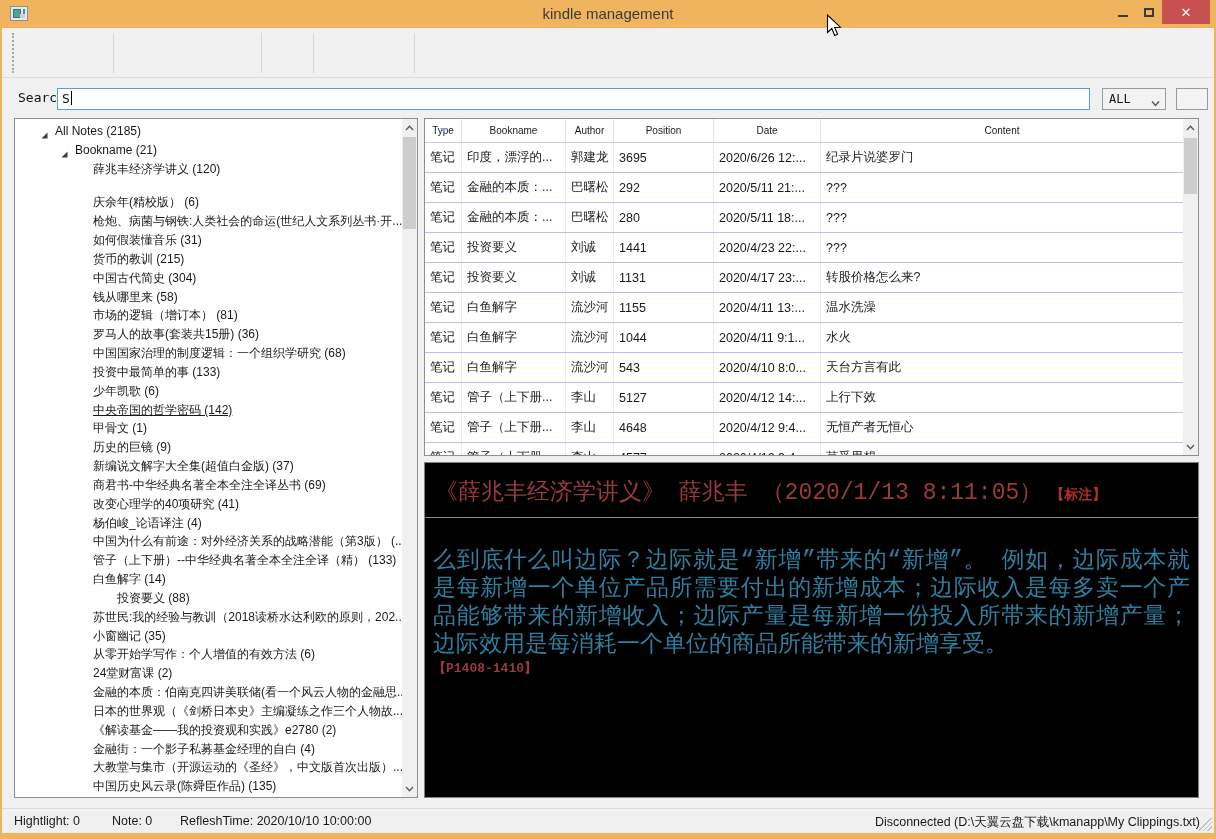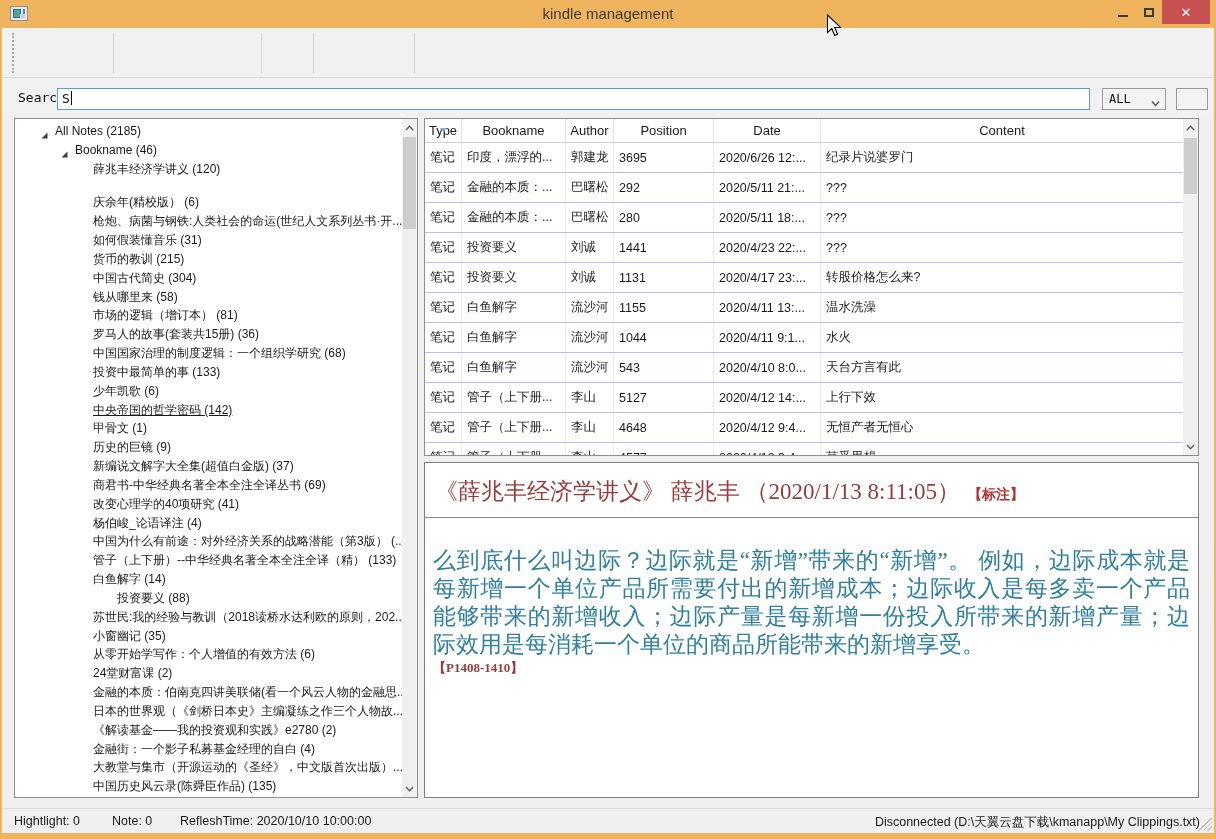--- a/index.html
+++ b/index.html
@@ -43,28 +43,28 @@
   .tree-arrow { position:absolute; top:5px; }
   .scrollbar { position:absolute; right:0; top:0; width:15px; height:100%; background:#f0f0f0; }
   .sb-btn { position:absolute; left:0; width:15px; height:17px; display:flex; align-items:center; justify-content:center; }
   .sb-up { top:0; } .sb-down { bottom:0; }
   .sb-thumb { position:absolute; left:1px; width:13px; background:#cdcdcd; }
 
   
   .table-panel { position:absolute; left:424px; top:118px; width:775px; height:338px; background:#fff; border:1px solid #8f8f8f; overflow:hidden; }
   .table-inner { position:absolute; left:0; top:0; width:758px; height:100%; overflow:hidden; }
   .table-header { display:flex; height:24px; border-bottom:1px solid #cfcfcf; position:relative; background:#fff; }
-  .th { font-size:13px; color:#1a1a1a; display:flex; align-items:center; justify-content:center; border-right:1px solid #e3e3e3;text-align:center; }
+  .th { font-size:10px; color:#1a1a1a; display:flex; align-items:center; justify-content:center; border-right:1px solid #e3e3e3;text-align:center; }
   .filter-tri { position:absolute; left:14px; top:0; }
   .trow { display:flex; height:30px; border-bottom:1px solid #c4b5fd; }
   .cell { font-size:12.5px; color:#1a1a1a; display:flex; align-items:center; padding-left:5px; border-right:1px solid #eaeaea; white-space:nowrap; overflow:hidden; }
   .c0 { width:37px; } .c1 { width:104px; } .c2 { width:48px; } .c3 { width:100px; } .c4 { width:107px; } .c5 { flex:1; border-right:none; }
 
   
-  .detail-panel { position:absolute; left:424px; top:462px; width:775px; height:336px; background:#ffffff; border:1px solid #7f7f7f; font-family:Liberation Serif, serif; overflow:hidden; }
+  .detail-panel { position:absolute; left:424px; top:462px; width:775px; height:336px; background:#000000; border:1px solid #7f7f7f; font-family:Liberation Mono, monospace; overflow:hidden; }
   .detail-title { position:absolute; left:10px; top:13px; font-size:23px; color:#9a3b3b; white-space:nowrap; }
   .detail-tag { font-size:14px; color:#b22f2f; font-weight:bold; margin-left:8px; }
   .detail-divider { position:absolute; left:0; top:54px; width:100%; height:1px; background:#8a8a8a; }
   .detail-body { position:absolute; left:8px; top:84px; width:757px; font-size:23px; line-height:28px; color:#2f7f9f; text-align:justify; }
   .detail-pageref { position:absolute; left:8px; top:196px; font-size:13px; font-weight:bold; color:#9a3b3b; }
 
   
   .statusbar { position:absolute; left:2px; top:808px; width:1212px; height:25px; background:#f0f0f0; border-top:1px solid #dadada; font-size:12.5px; color:#1a1a1a; }
   .sb-text { position:absolute; top:5px; white-space:nowrap; }
   .st-highlight { left:12px; } .st-note { left:110px; } .st-reflesh { left:178px; }
@@ -119,21 +119,21 @@
     <div class="blank-button"></div>
   </div>
 
   <div class="tree-panel">
     <div class="tree-list">
         <div class="tree-item" style="padding-left: 40px;"><span class="tree-arrow" style="left: 25px;"><svg width="9" height="9" viewBox="0 0 9 9">
               <path d="M7.5 1.5 L7.5 7.5 L1.5 7.5 Z" fill="#3c3c3c"></path>
             </svg></span><span>All Notes (2185)</span></div>
         <div class="tree-item" style="padding-left: 60px;"><span class="tree-arrow" style="left: 45px;"><svg width="9" height="9" viewBox="0 0 9 9">
               <path d="M7.5 1.5 L7.5 7.5 L1.5 7.5 Z" fill="#3c3c3c"></path>
-            </svg></span><span>Bookname (46)</span></div>
+            </svg></span><span>Bookname (21)</span></div>
         <div class="tree-item" style="padding-left: 78px;"><span>薛兆丰经济学讲义 (120)</span></div>
         <div class="tree-item" style="padding-left: 78px; margin-top: 15px;"><span>庆余年(精校版） (6)</span></div>
         <div class="tree-item" style="padding-left: 78px;"><span>枪炮、病菌与钢铁:人类社会的命运(世纪人文系列丛书·开...</span></div>
         <div class="tree-item" style="padding-left: 78px;"><span>如何假装懂音乐 (31)</span></div>
         <div class="tree-item" style="padding-left: 78px;"><span>货币的教训 (215)</span></div>
         <div class="tree-item" style="padding-left: 78px;"><span>中国古代简史 (304)</span></div>
         <div class="tree-item" style="padding-left: 78px;"><span>钱从哪里来 (58)</span></div>
         <div class="tree-item" style="padding-left: 78px;"><span>市场的逻辑（增订本） (81)</span></div>
         <div class="tree-item" style="padding-left: 78px;"><span>罗马人的故事(套装共15册) (36)</span></div>
         <div class="tree-item" style="padding-left: 78px;"><span>中国国家治理的制度逻辑：一个组织学研究 (68)</span></div>

